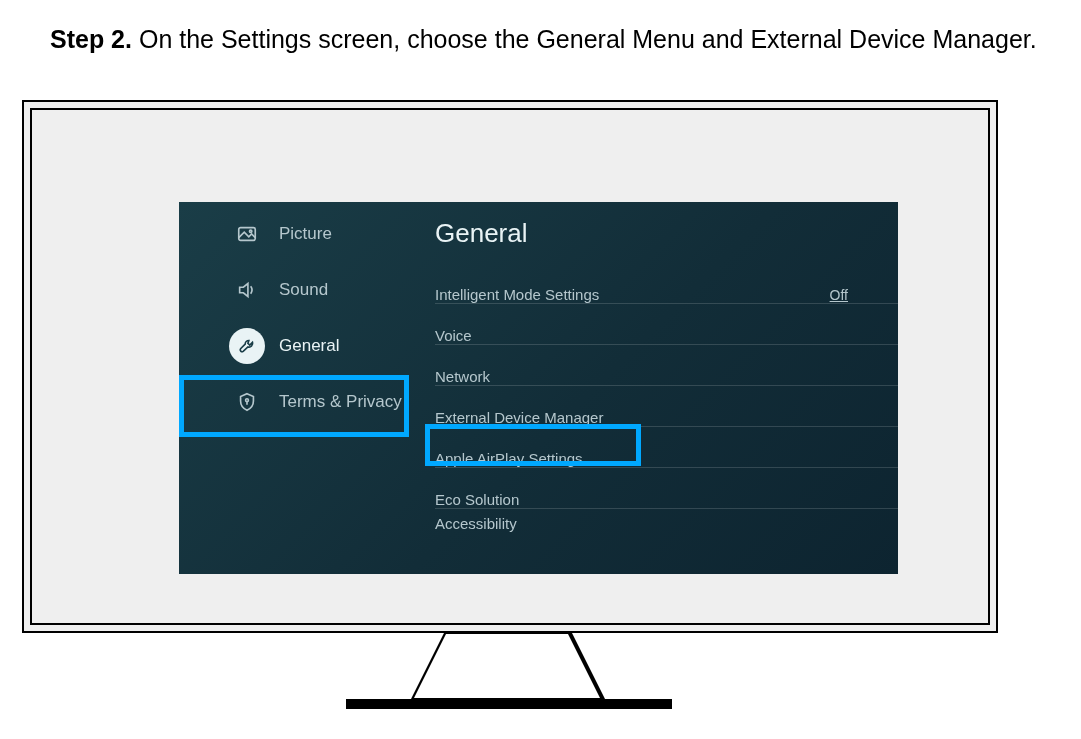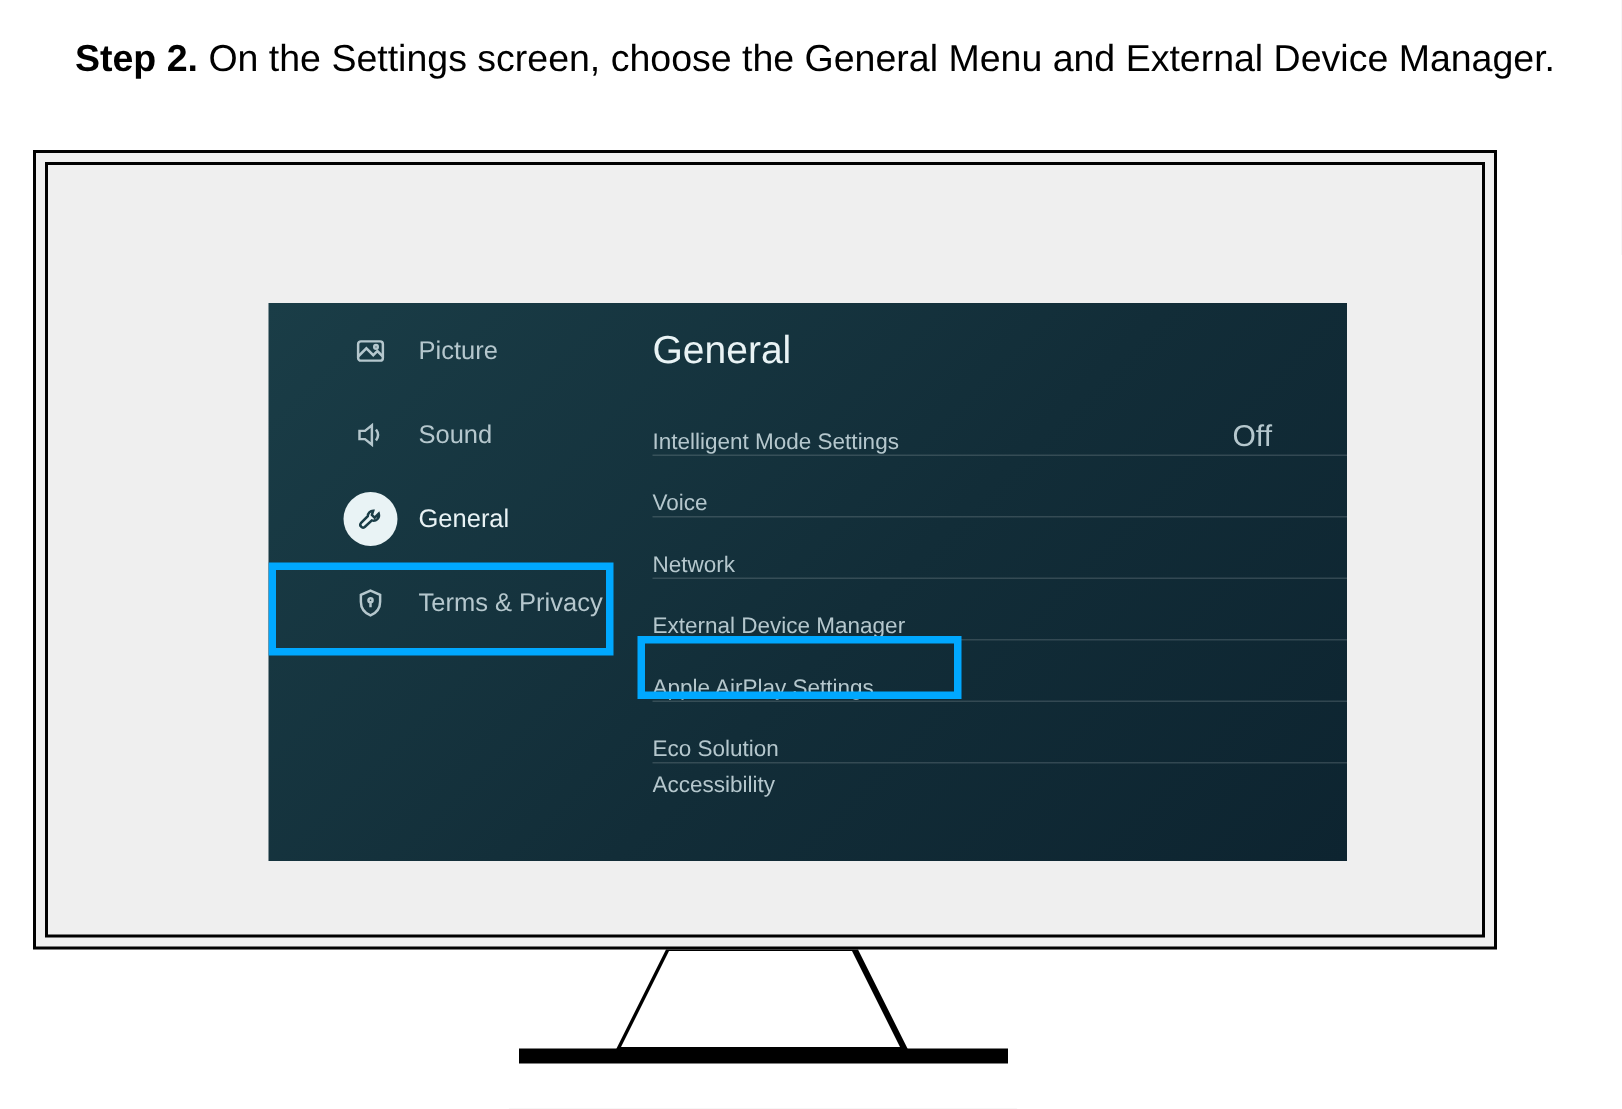--- a/index.html
+++ b/index.html
@@ -160,21 +160,22 @@
     }
     .menu-item:last-child {
       border-bottom: none;
     }
     .menu-label {
       color: #b5c7cd;
       font-size: 15px;
     }
     .menu-value {
       color: #b5c7cd;
-      font-size: 20px;
+      font-size: 14px;
+      text-decoration: underline;
     }
     .menu-highlight {
       position: absolute;
       left: 246px;
       top: 222px;
       width: 216px;
       height: 42px;
       border: 5px solid #00a8ff;
       pointer-events: none;
     }

